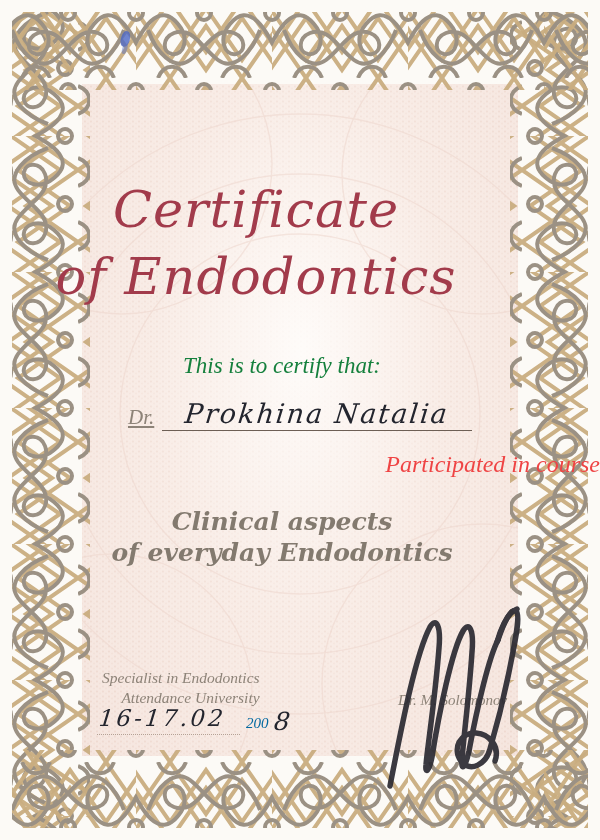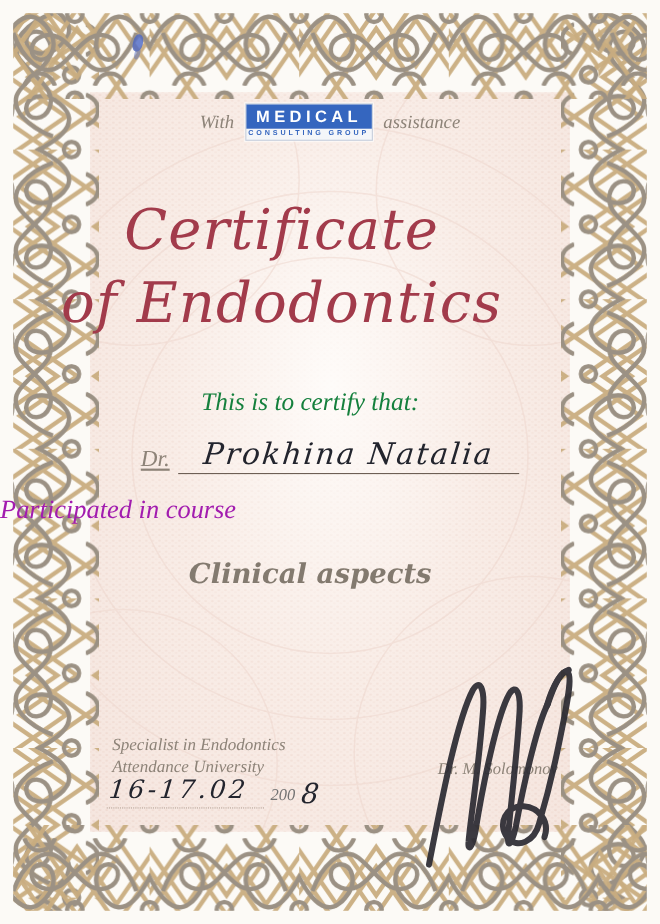--- a/index.html
+++ b/index.html
@@ -35,32 +35,32 @@
 
   .certify{top:354px;left:0;width:564px;text-align:center;
     font:italic 23px/1 "Liberation Serif",serif;color:#15803d;}
 
   .name-row{top:399px;left:128px;width:344px;display:flex;align-items:flex-end;gap:8px;}
   .honorific{font:italic 21px/1 "Liberation Serif",serif;color:#8d8378;padding-bottom:3px;text-decoration:underline;}
   .name-line{flex:1;border-bottom:1.5px solid #6d5f55;text-align:center;padding-bottom:1px;}
   .hand{font:italic 27px/1.1 "DejaVu Serif",serif;color:#23252e;letter-spacing:2px;
     transform:skewX(-6deg);display:inline-block;}
 
-  .participated{top:452px;left:0;width:600px;text-align:left;
-    font:italic 24px/1 "Liberation Serif",serif;color:#a21caf;}
+  .participated{top:452px;left:0;width:600px;text-align:right;
+    font:italic 24px/1 "Liberation Serif",serif;color:#ef4444;}
 
   .course{top:506px;left:0;width:564px;text-align:center;
     font:italic bold 25px/1.25 "DejaVu Serif",serif;color:#837a6f;}
 
-  .issuer{left:102px;top:668px;font:italic 15.5px/1.28 "Liberation Serif",serif;color:#8d8378;}
+  .issuer{left:102px;top:668px;font:italic 15.5px/1.28 "Liberation Serif",serif;color:#8d8378;text-align:right;}
 
   .date-row{left:97px;top:706px;display:flex;align-items:flex-end;gap:6px;}
   .date-hand{border-bottom:1px dotted #b5a296;padding:0 14px 3px 2px;}
   .date-hand .hand{font-size:23px;letter-spacing:3px;}
-  .year-printed{font:italic 15px/1 "Liberation Serif",serif;color:#737373;padding-bottom:4px;}
+  .year-printed{font:italic 15px/1 "Liberation Serif",serif;color:#0369a1;padding-bottom:4px;}
   .year-suffix .hand{font-size:25px;}
 
   .signer{left:398px;top:693px;font:italic 15px/1 "Liberation Serif",serif;color:#8d8378;}
 
   .ink-smudge{position:absolute;left:121px;top:31px;width:9px;height:16px;border-radius:50% 60% 55% 50%;
     background:#4b67c6;opacity:.8;transform:rotate(16deg);box-shadow:2px 9px 0 -2px rgba(75,103,198,.55);}
 </style>
 </head>
 <body>
 
@@ -130,47 +130,40 @@
 
     <g transform="translate(0,840) scale(1,-1)">
       <rect x="12" y="12" width="576" height="78" fill="url(#bh)"></rect>
     </g>
   </svg>
 
   <div class="ink-smudge"></div>
 
   <div class="content">
 
-    <div class="header-row">
-      <span class="hdr-word">With</span>
-      <span class="logo">
-        <span class="logo-top">MEDICAL</span>
-        <span class="logo-bottom">CONSULTING GROUP</span>
-      </span>
-      <span class="hdr-word">assistance</span>
-    </div>
 
     <div class="title">
       <div>Certificate</div>
       <div>of Endodontics</div>
     </div>
 
     <div class="certify">This is to certify that:</div>
 
     <div class="name-row">
       <span class="honorific">Dr.</span>
       <span class="name-line">
         <span class="hand">Prokhina Natalia</span>
       </span>
     </div>
 
     <div class="participated">Participated in course</div>
 
     <div class="course">
       <div>Clinical aspects</div>
+      <div>of everyday Endodontics</div>
     </div>
 
     <div class="issuer">
       <div>Specialist in Endodontics</div>
       <div>Attendance University</div>
     </div>
 
     <div class="date-row">
       <span class="date-hand">
         <span class="hand">16-17.02</span>

